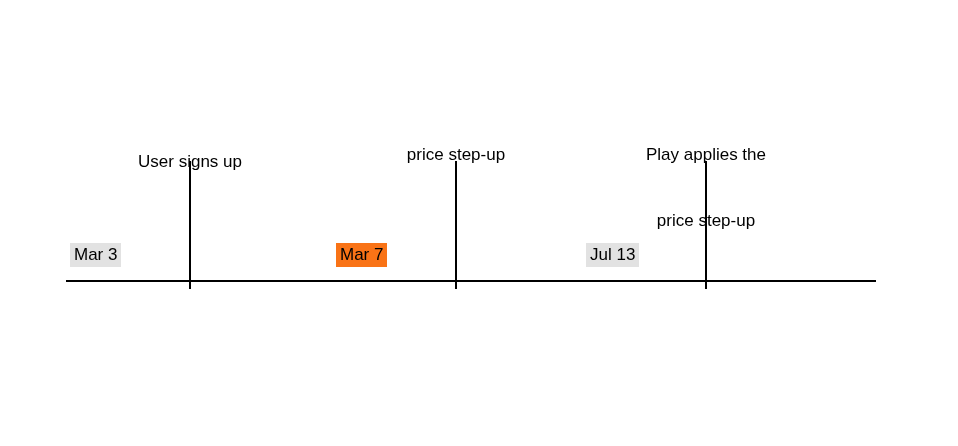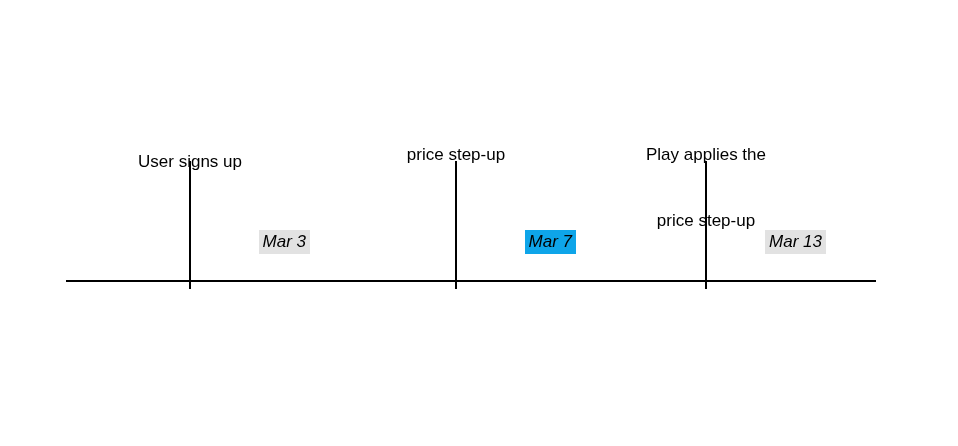--- a/index.html
+++ b/index.html
@@ -55,23 +55,22 @@
     color: #000000;
     white-space: pre;
   }
   .marker-title.two-line {
     top: 100px;
   }
   .marker-date-wrap {
     position: absolute;
     left: -120px;
     width: 240px;
-    top: 230px;
-    text-align: right;
-    font-style: italic;
+    top: 243px;
+    text-align: left;
   }
   .marker-date {
     display: inline-block;
     background: #e2e2e2;
     color: #000000;
     font-size: 17px;
     line-height: 21px;
     padding: 1px 4px 2px 4px;
     white-space: pre;
   }
@@ -120,29 +119,29 @@
       <span class="marker-date" style="background: rgb(226, 226, 226);">Mar 3</span>
     </div>
   </div>
 
   <div class="marker" style="left:456px;">
     <div class="marker-title two-line">
       <div>price step-up</div>
     </div>
     <div class="marker-stem"></div>
     <div class="marker-date-wrap">
-      <span class="marker-date" style="background: #0ea5e9;">Mar 7</span>
+      <span class="marker-date" style="background: #f97316;">Mar 7</span>
     </div>
   </div>
 
   <div class="marker" style="left:706px;">
     <div class="marker-title two-line">
       <div>Play applies the</div>
       <div>price step-up</div>
     </div>
     <div class="marker-stem"></div>
     <div class="marker-date-wrap">
-      <span class="marker-date" style="background: rgb(226, 226, 226);">Mar 13</span>
+      <span class="marker-date" style="background: rgb(226, 226, 226);">Jul 13</span>
     </div>
   </div>
 
 
 </div>
 
 </body></html>

